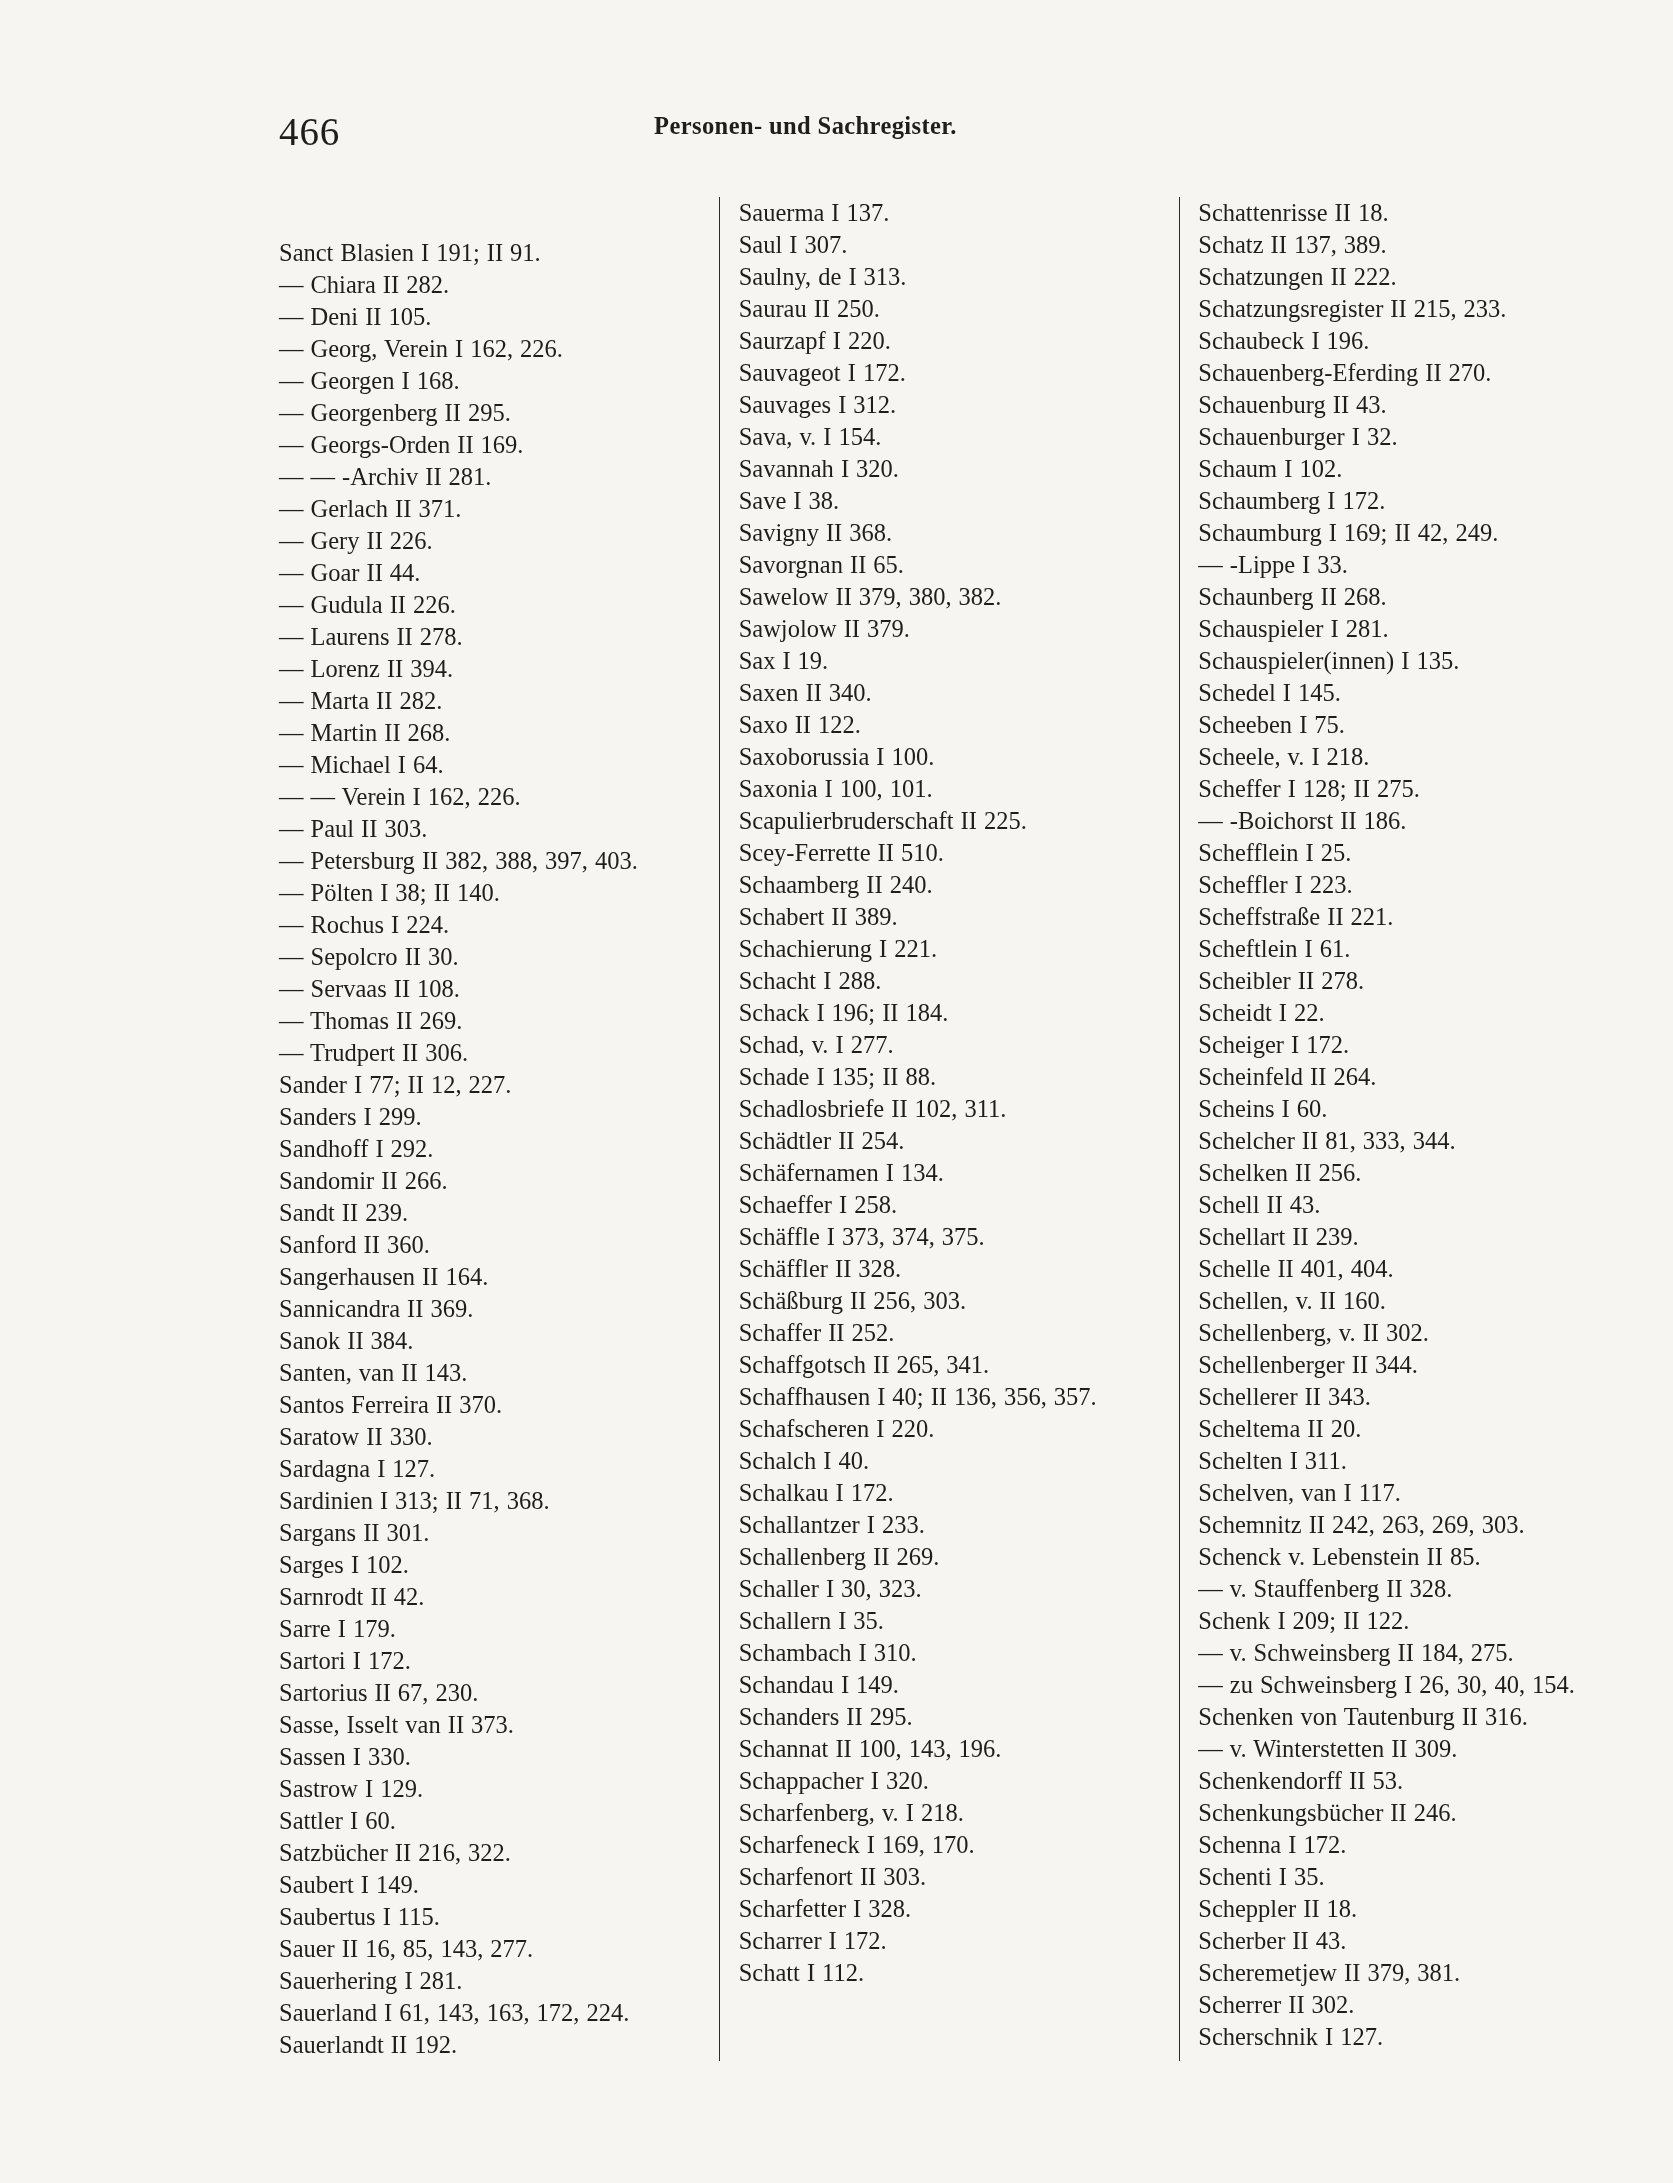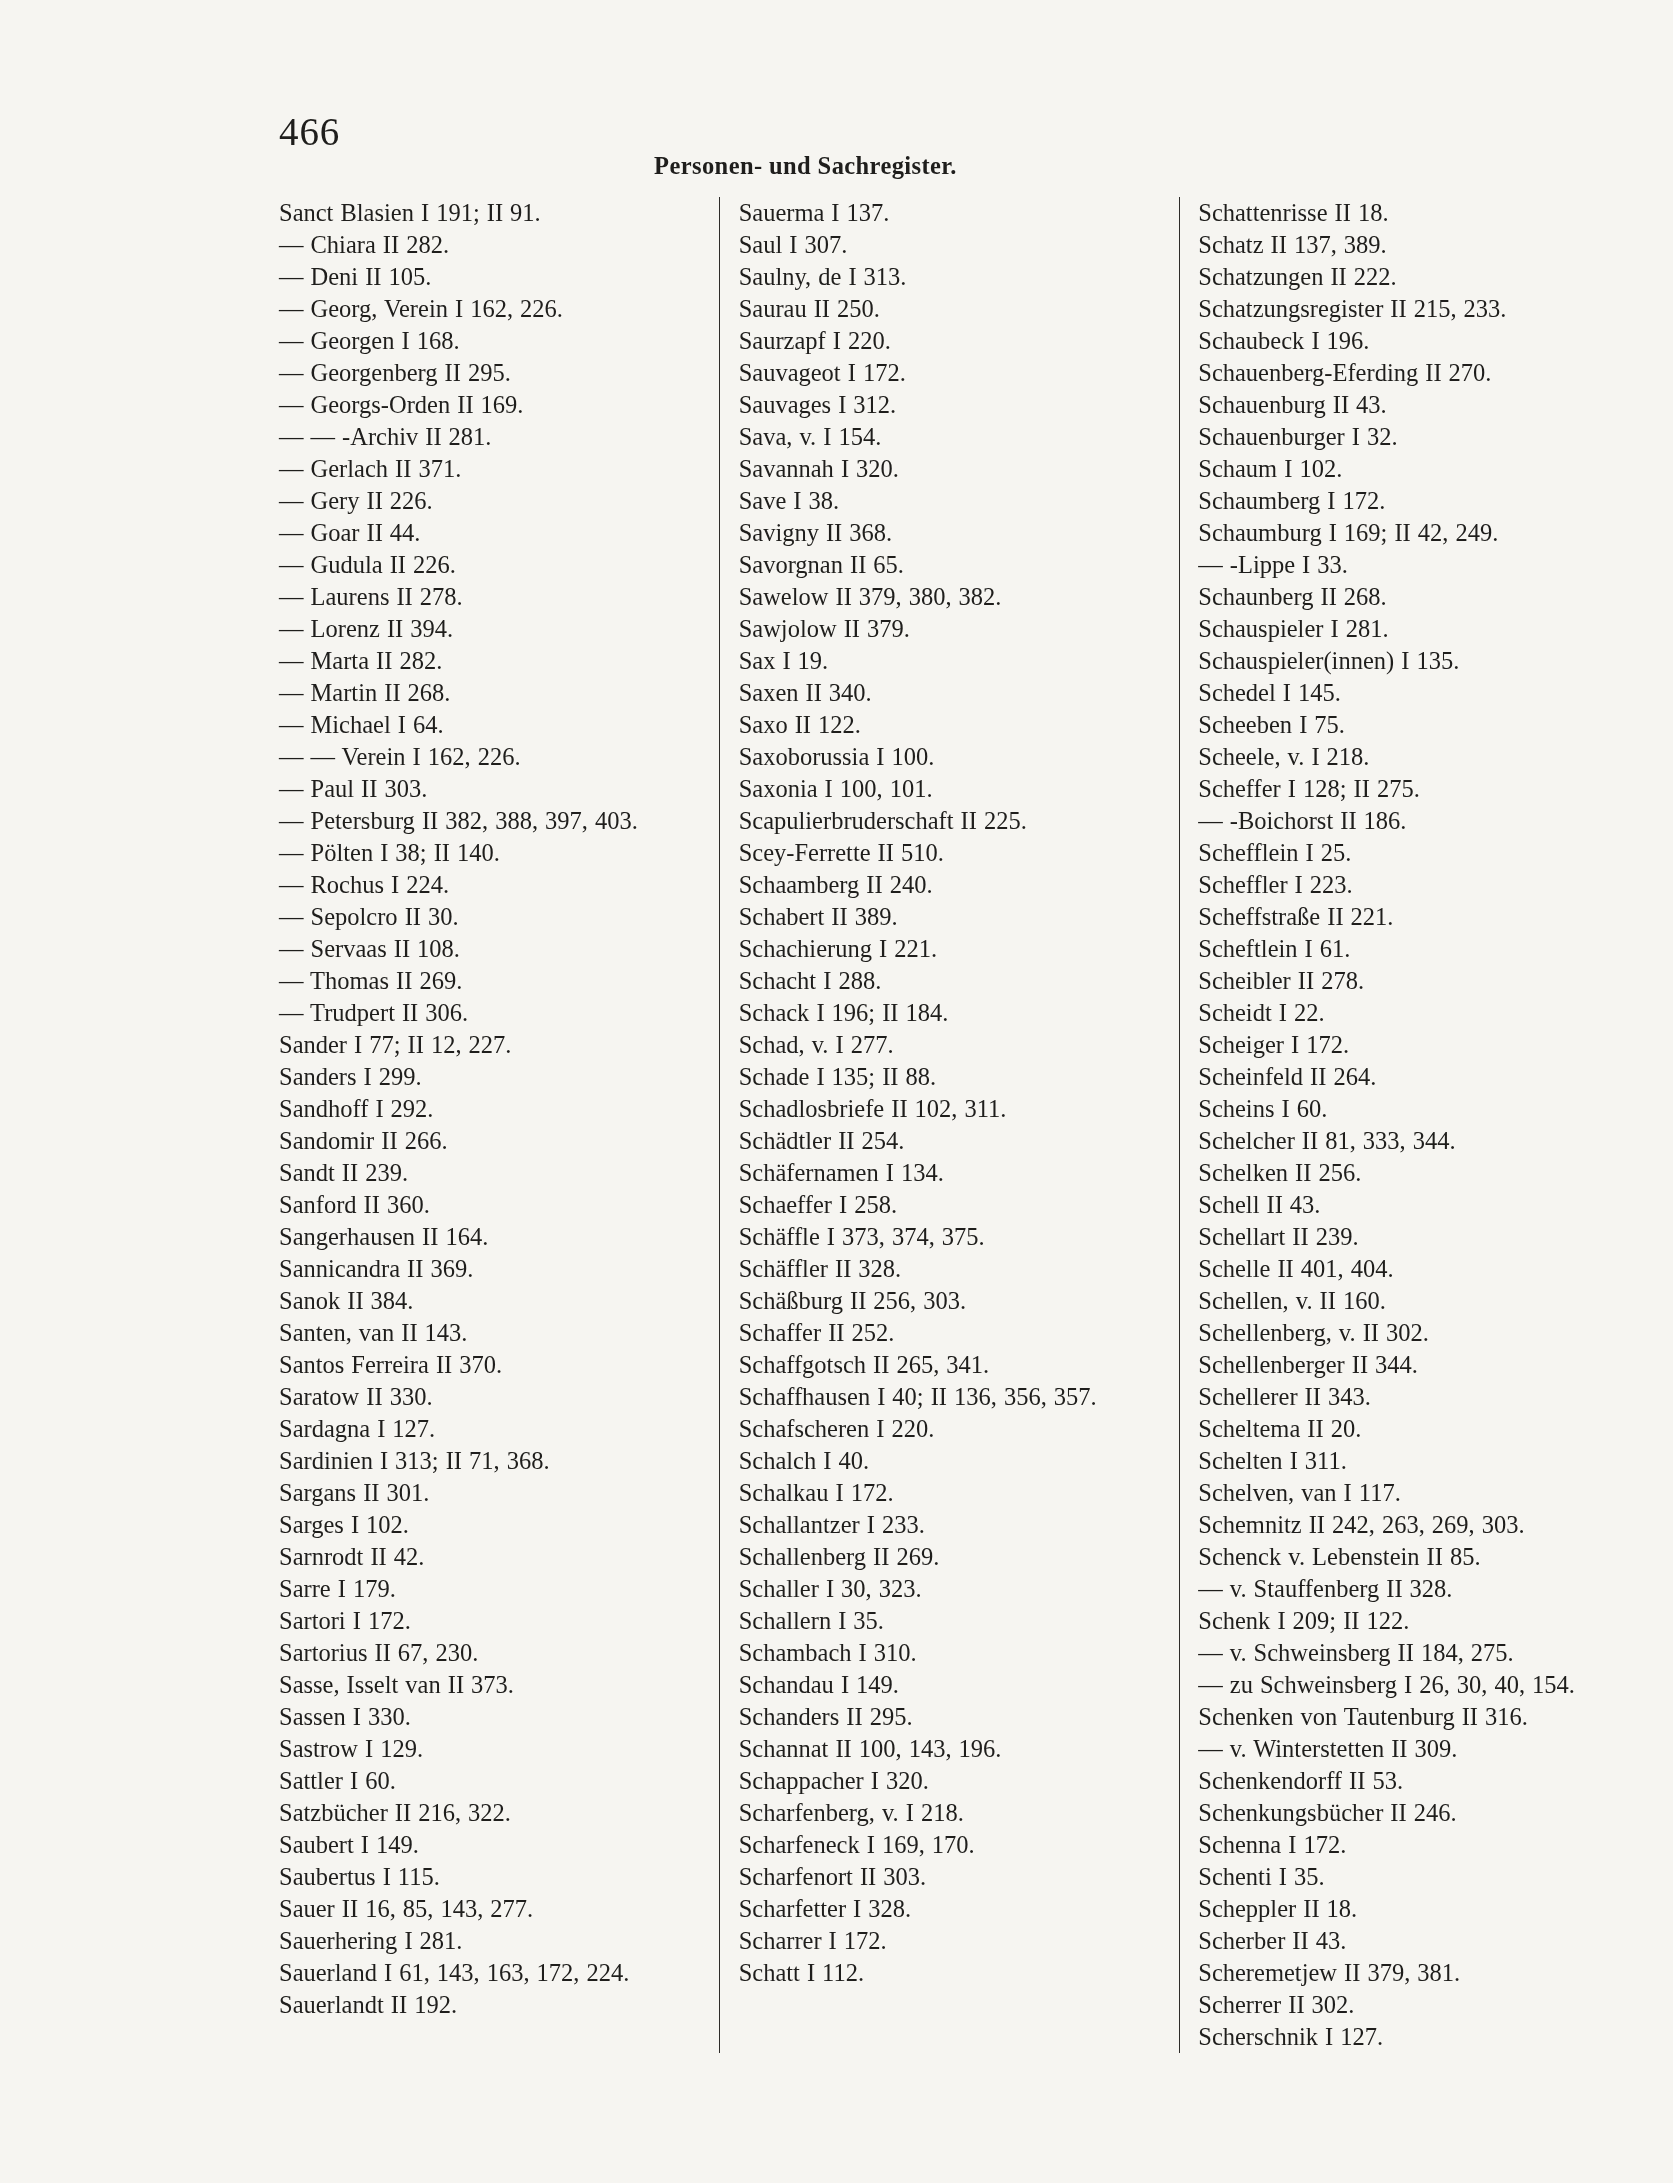--- a/index.html
+++ b/index.html
@@ -36,36 +36,35 @@
   }
   .register-title {
     position: absolute;
     left: 0;
     right: 288px; 
     top: 2.6px;
     text-align: center;
     font-size: 24.5px;
     font-weight: bold;
     letter-spacing: 0.4px;
-    margin-top: 40px;
   }
   .text-columns {
     position: absolute;
     left: 279px;
     top: 197px;
     width: 1341px;
     display: flex;
     align-items: stretch;
   }
   .col {
     flex: 1 1 0;
     padding: 0 18.3px;
     min-width: 0;
   }
-  .col.first { padding-left: 0; }
+  .col.first { padding-left: 0; margin-top: 40px; }
   .col.last  { padding-right: 0; }
   .divider {
     width: 1.3px;
     background: #2e2c29;
     flex: 0 0 auto;
   }
   .entry {
     font-size: 24.5px;
     line-height: 32px;
     padding-left: 44px;

